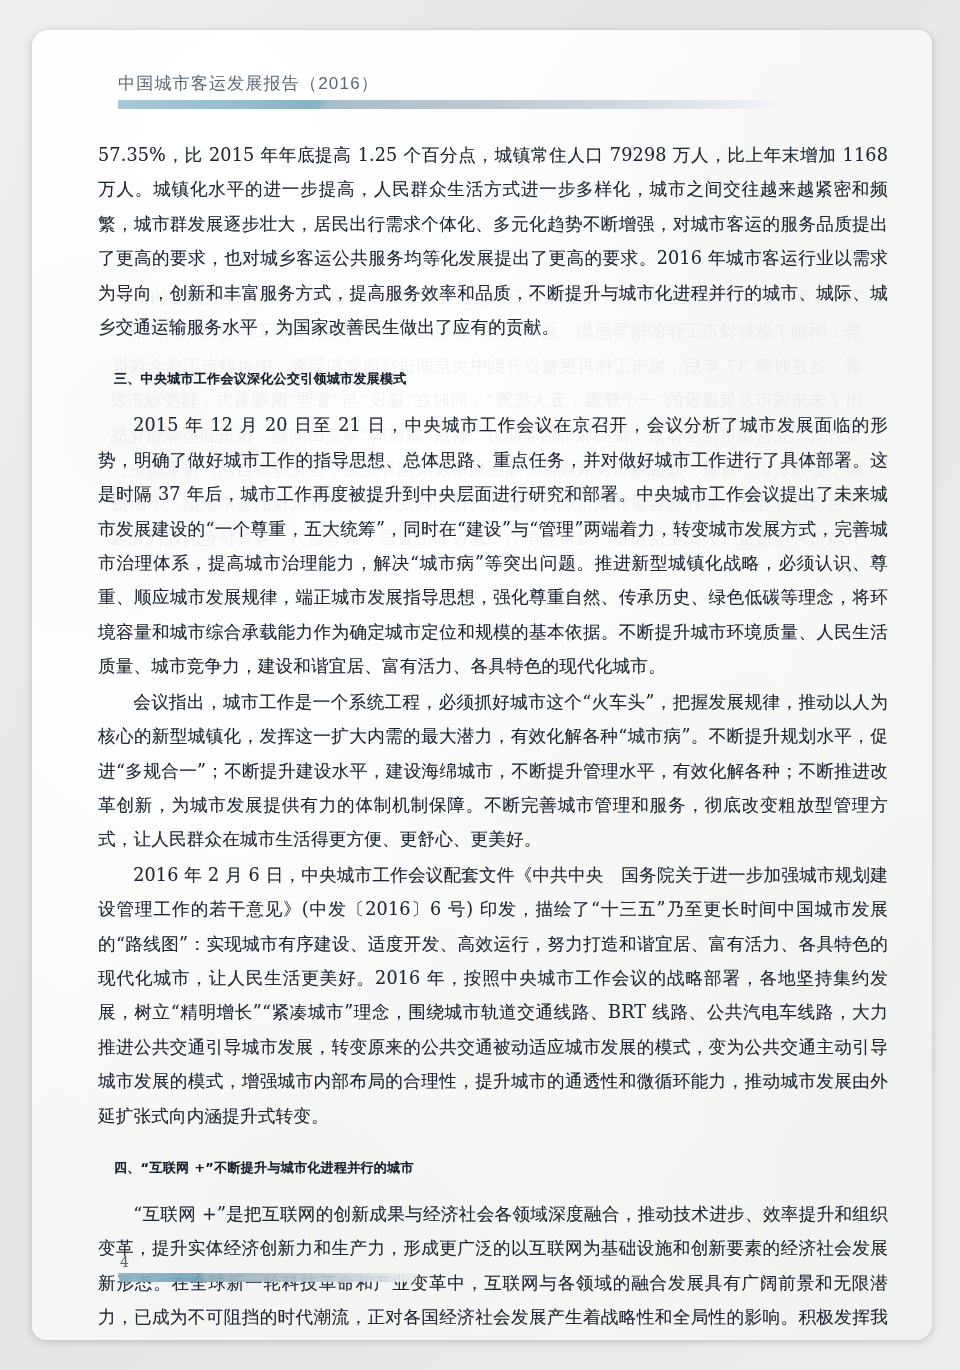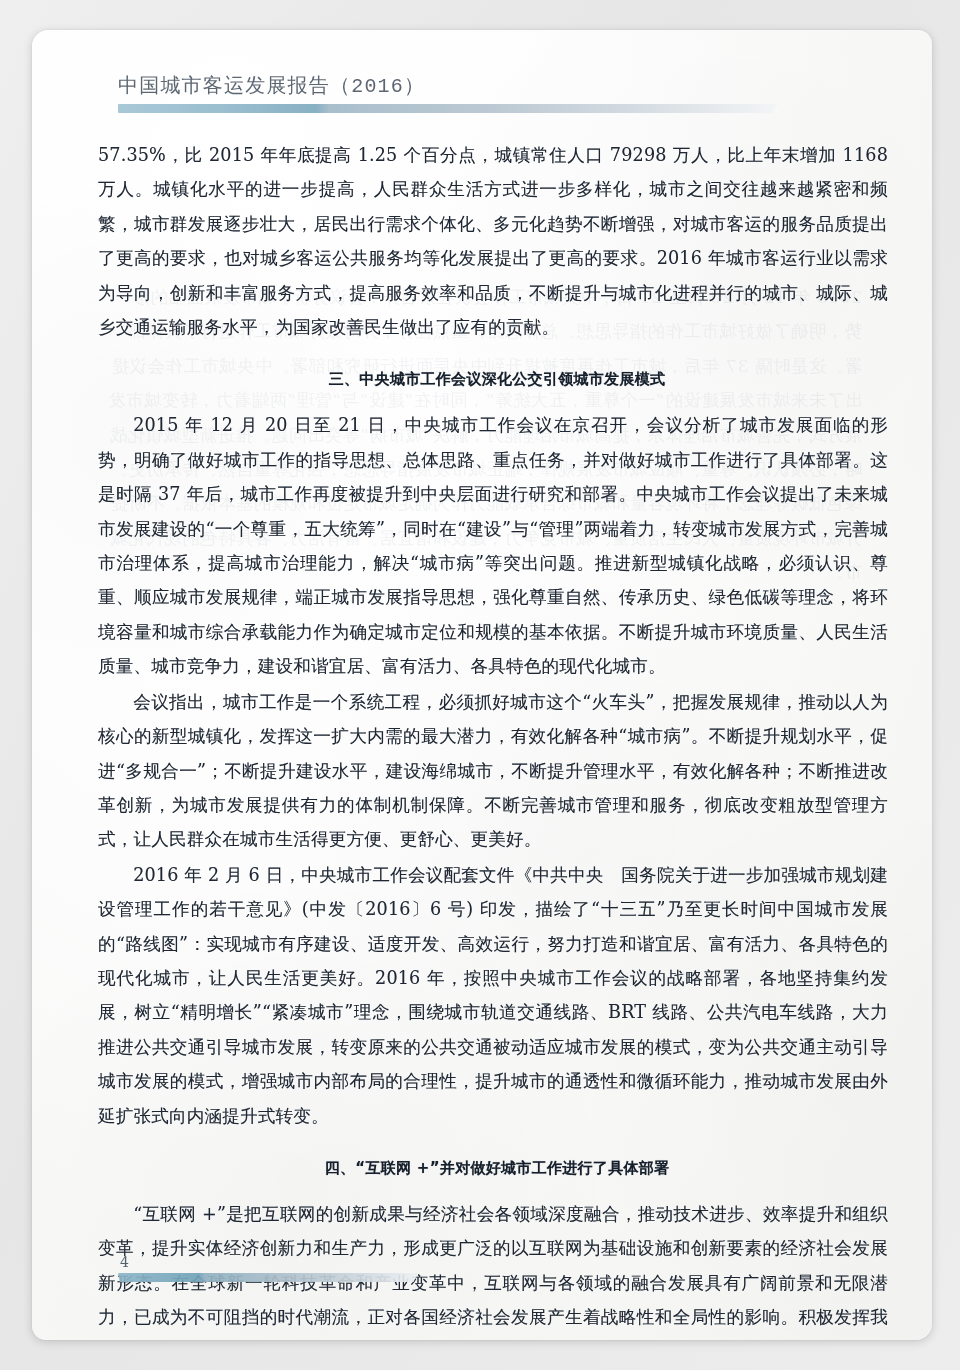--- a/index.html
+++ b/index.html
@@ -61,22 +61,22 @@
   }
 
   
   #running-header {
     position: absolute;
     left: 86px;
     top: 42px;
     width: 740px;
   }
   #running-header .hdr-text {
-    font-family: Liberation Mono, monospace;
-    font-size: 20px;
+    font-family: Liberation Sans, sans-serif;
+    font-size: 17px;
     color: #4e5a66;
     letter-spacing: 1.2px;
     white-space: nowrap;
     opacity: 0.92;
   }
   #running-header .hdr-rule {
     margin-top: 5px;
     height: 9px;
     width: 660px;
     background: linear-gradient(90deg,
@@ -107,27 +107,26 @@
     text-align: justify;
     text-justify: inter-character;
     margin: 0 0 1px 0;
     letter-spacing: 0.15px;
     text-shadow: 0 0 0.6px rgba(40,50,62,0.35);
   }
   .para.indent { text-indent: 2em; }
   .section-heading {
     font-family: "DejaVu Sans", "Liberation Sans", sans-serif;
     font-weight: bold;
-    font-size: 15px;
+    font-size: 13px;
     line-height: 34px;
     color: #16202c;
-    margin: 18px 0 12px 8px;
+    margin: 18px 0 12px 16px;
     letter-spacing: 0.3px;
     text-shadow: 0 0 0.7px rgba(25,35,48,0.45);
-    text-align: center;
   }
 
   
   #page-folio {
     position: absolute;
     left: 86px;
     bottom: 58px;
     width: 400px;
   }
   #page-folio .folio-num {
@@ -173,21 +172,21 @@
       <p class="para">57.35%，比 2015 年年底提高 1.25 个百分点，城镇常住人口 79298 万人，比上年末增加 1168 万人。城镇化水平的进一步提高，人民群众生活方式进一步多样化，城市之间交往越来越紧密和频繁，城市群发展逐步壮大，居民出行需求个体化、多元化趋势不断增强，对城市客运的服务品质提出了更高的要求，也对城乡客运公共服务均等化发展提出了更高的要求。2016 年城市客运行业以需求为导向，创新和丰富服务方式，提高服务效率和品质，不断提升与城市化进程并行的城市、城际、城乡交通运输服务水平，为国家改善民生做出了应有的贡献。</p>
 
       <h2 class="section-heading">三、中央城市工作会议深化公交引领城市发展模式</h2>
 
       <p class="para indent">2015 年 12 月 20 日至 21 日，中央城市工作会议在京召开，会议分析了城市发展面临的形势，明确了做好城市工作的指导思想、总体思路、重点任务，并对做好城市工作进行了具体部署。这是时隔 37 年后，城市工作再度被提升到中央层面进行研究和部署。中央城市工作会议提出了未来城市发展建设的“一个尊重，五大统筹”，同时在“建设”与“管理”两端着力，转变城市发展方式，完善城市治理体系，提高城市治理能力，解决“城市病”等突出问题。推进新型城镇化战略，必须认识、尊重、顺应城市发展规律，端正城市发展指导思想，强化尊重自然、传承历史、绿色低碳等理念，将环境容量和城市综合承载能力作为确定城市定位和规模的基本依据。不断提升城市环境质量、人民生活质量、城市竞争力，建设和谐宜居、富有活力、各具特色的现代化城市。</p>
 
       <p class="para indent">会议指出，城市工作是一个系统工程，必须抓好城市这个“火车头”，把握发展规律，推动以人为核心的新型城镇化，发挥这一扩大内需的最大潜力，有效化解各种“城市病”。不断提升规划水平，促进“多规合一”；不断提升建设水平，建设海绵城市，不断提升管理水平，有效化解各种；不断推进改革创新，为城市发展提供有力的体制机制保障。不断完善城市管理和服务，彻底改变粗放型管理方式，让人民群众在城市生活得更方便、更舒心、更美好。</p>
 
       <p class="para indent">2016 年 2 月 6 日，中央城市工作会议配套文件《中共中央　国务院关于进一步加强城市规划建设管理工作的若干意见》(中发〔2016〕6 号) 印发，描绘了“十三五”乃至更长时间中国城市发展的“路线图”：实现城市有序建设、适度开发、高效运行，努力打造和谐宜居、富有活力、各具特色的现代化城市，让人民生活更美好。2016 年，按照中央城市工作会议的战略部署，各地坚持集约发展，树立“精明增长”“紧凑城市”理念，围绕城市轨道交通线路、BRT 线路、公共汽电车线路，大力推进公共交通引导城市发展，转变原来的公共交通被动适应城市发展的模式，变为公共交通主动引导城市发展的模式，增强城市内部布局的合理性，提升城市的通透性和微循环能力，推动城市发展由外延扩张式向内涵提升式转变。</p>
 
-      <h2 class="section-heading">四、“互联网 +”并对做好城市工作进行了具体部署</h2>
+      <h2 class="section-heading">四、“互联网 +”不断提升与城市化进程并行的城市</h2>
 
       <p class="para indent">“互联网 +”是把互联网的创新成果与经济社会各领域深度融合，推动技术进步、效率提升和组织变革，提升实体经济创新力和生产力，形成更广泛的以互联网为基础设施和创新要素的经济社会发展新形态。在全球新一轮科技革命和产业变革中，互联网与各领域的融合发展具有广阔前景和无限潜力，已成为不可阻挡的时代潮流，正对各国经济社会发展产生着战略性和全局性的影响。积极发挥我国互联网已经形成的比较优势，把握机遇，增强信心，加快推进“互联网 +”发展，有利于重塑创新体系、激发创新活力、培育新兴业态和创新公共服务模式，对打造大众创业、万众创新和增加公共产品、公共服务“双引擎”，主动适应和引领经济发展新常态，形成经济发展新动能，实现中国经济提质增效升级具有重要意义。</p>
 
     </div>
 
     <div id="page-folio">
       <div class="folio-num">4</div>
       <div class="folio-rule"></div>
     </div>
 

